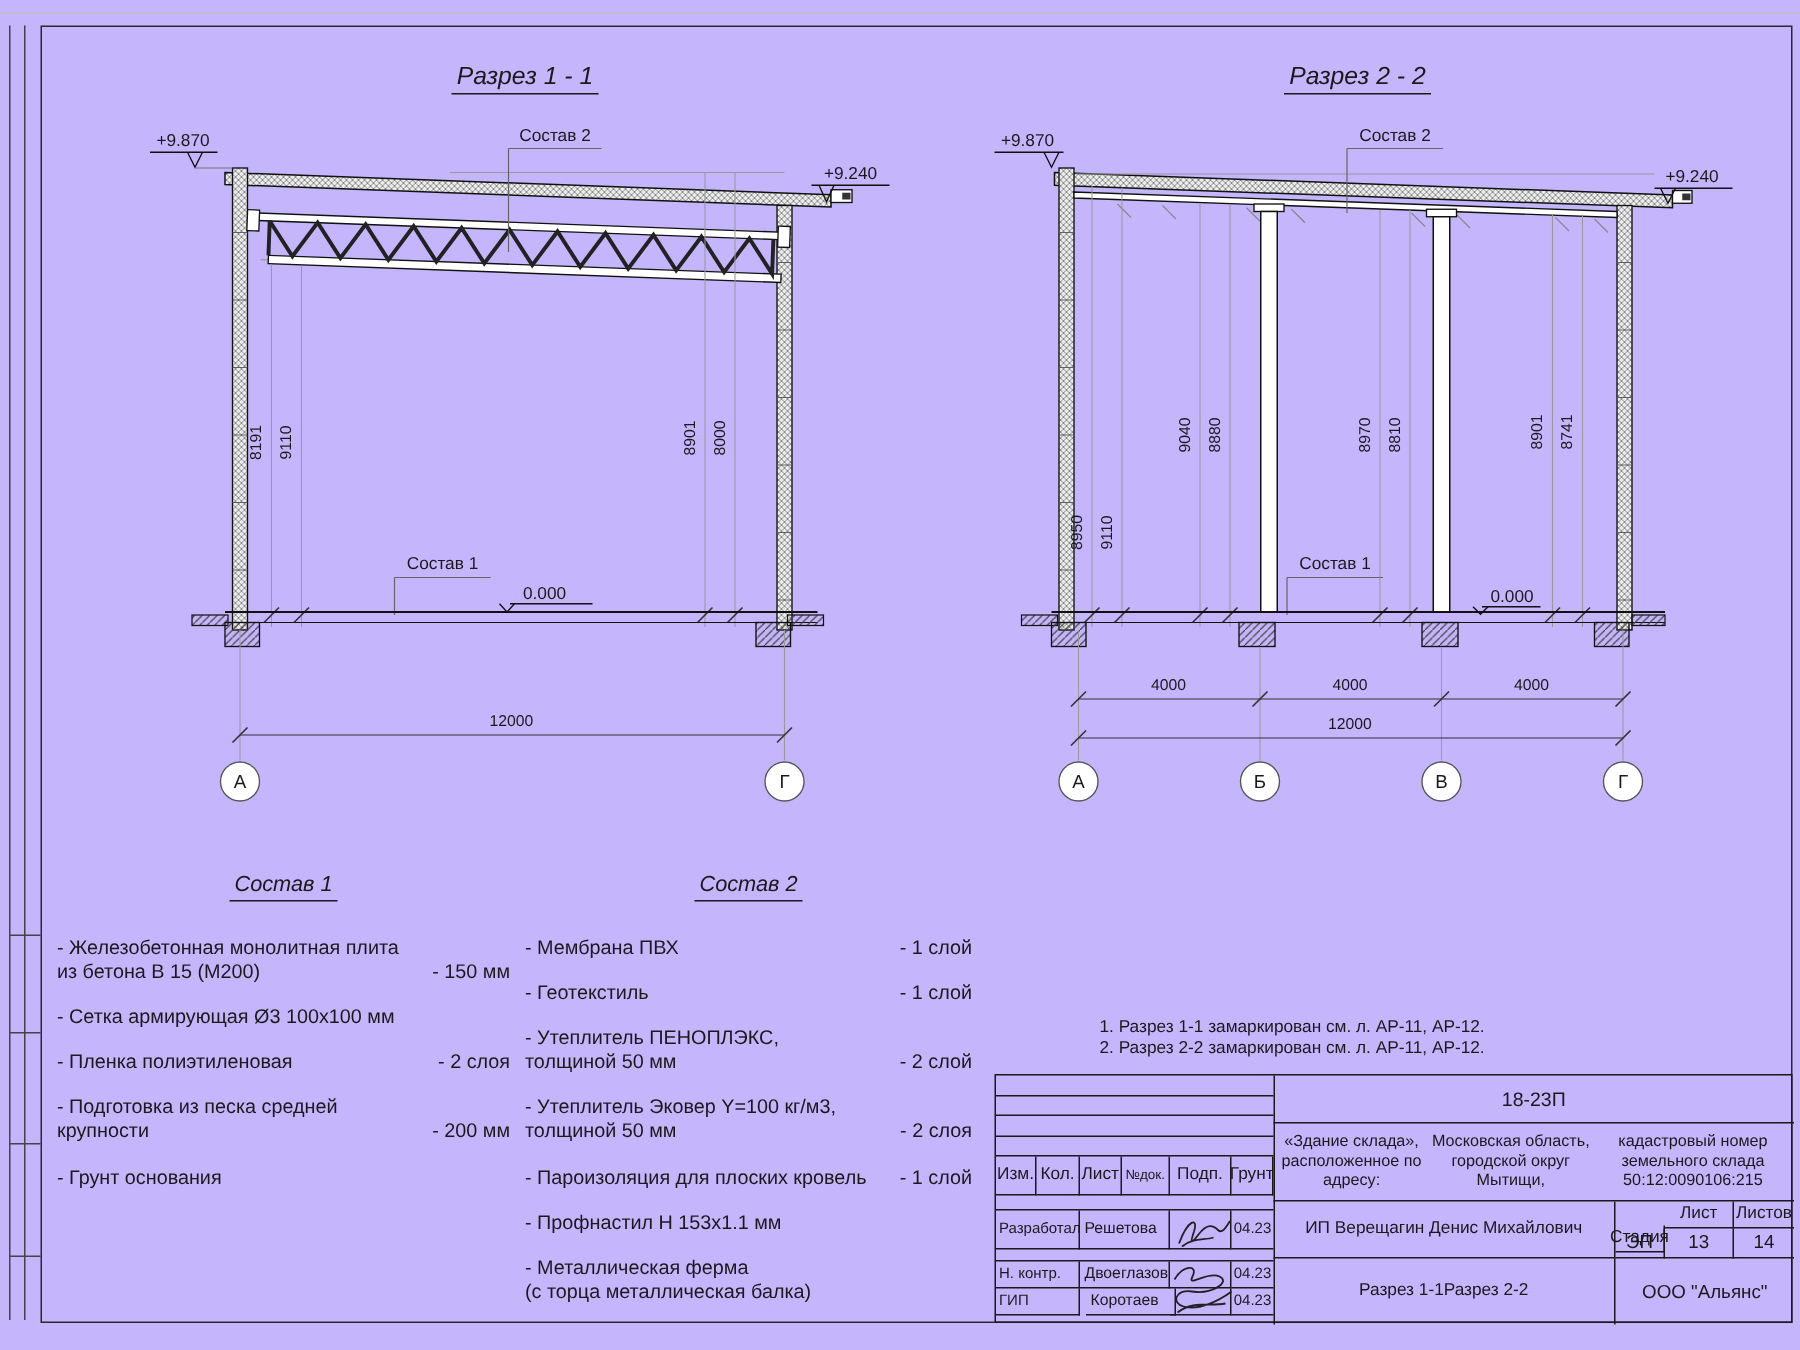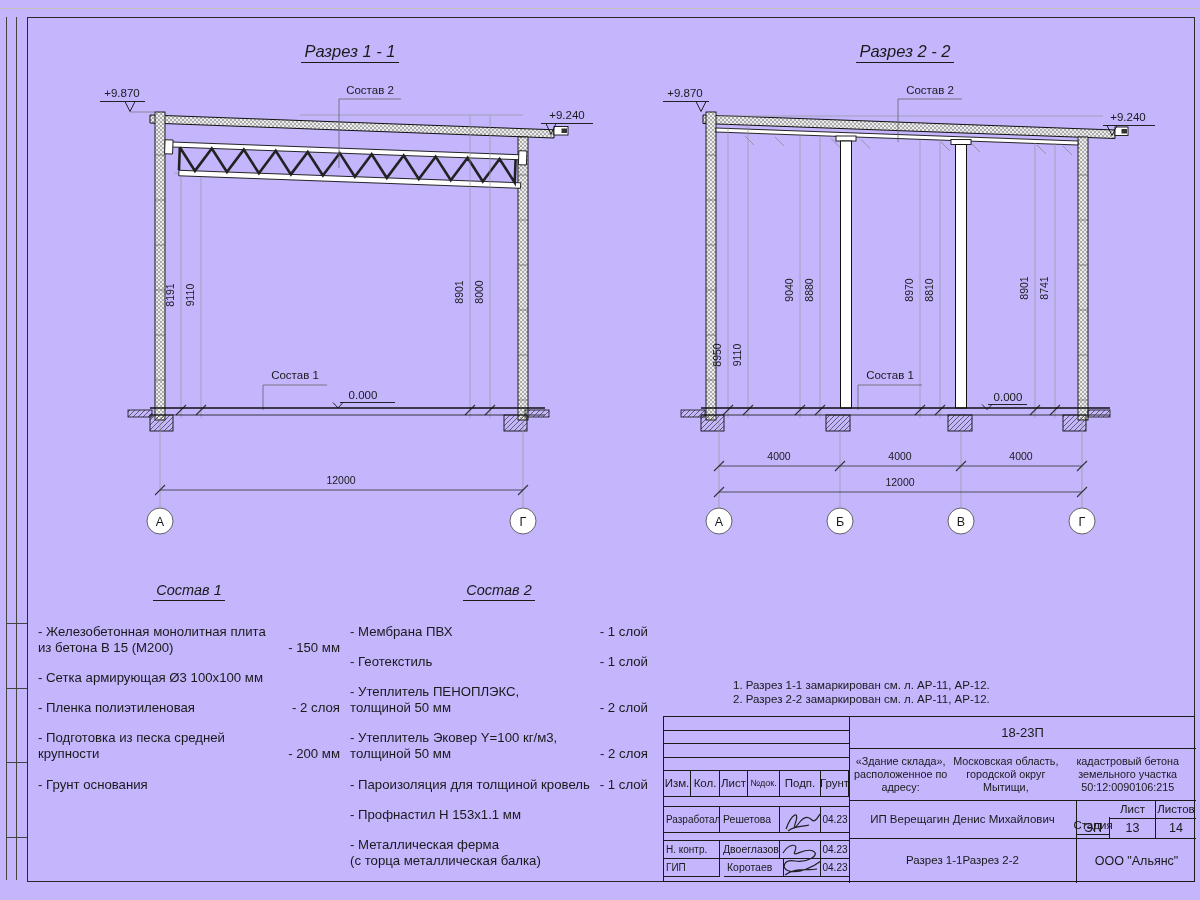--- a/index.html
+++ b/index.html
@@ -320,21 +320,21 @@
         <span class="txt">- Утеплитель ПЕНОПЛЭКС,
 толщиной 50 мм</span>
         <span class="val">- 2 слой</span>
       </div>
       <div class="sostav-item">
         <span class="txt">- Утеплитель Эковер Y=100 кг/м3,
 толщиной 50 мм</span>
         <span class="val">- 2 слоя</span>
       </div>
       <div class="sostav-item">
-        <span class="txt">- Пароизоляция для толщиной кровель</span>
+        <span class="txt">- Пароизоляция для плоских кровель</span>
         <span class="val">- 1 слой</span>
       </div>
       <div class="sostav-item">
         <span class="txt">- Профнастил Н 153х1.1 мм</span>
         <span class="val"></span>
       </div>
       <div class="sostav-item">
         <span class="txt">- Металлическая ферма
 (с торца металлическая балка)</span>
         <span class="val"></span>
@@ -386,21 +386,21 @@
       <path d="M3,20 C9,4 16,2 13,12 C11,18 10,22 16,14 C22,6 26,8 29,11 C32,14 35,8 37,5 M5,22 C12,16 20,18 26,16" fill="none" stroke="#222" stroke-width="1.2"></path>
     </svg>
     <svg class="abs" style="left:113px;top:124px;" width="48" height="38" viewBox="0 0 48 38">
       <path d="M6,12 C12,2 22,2 18,10 C14,18 28,6 36,10 C44,14 30,22 18,20 C6,18 4,28 12,30 C22,33 36,26 44,20 M8,34 C18,26 30,30 40,28" fill="none" stroke="#222" stroke-width="1.2"></path>
     </svg>
 
     <div class="cell bb" style="left:185px;top:0;width:347px;height:32px;font-size:13px;">18-23П</div>
     <div class="cell bb" style="left:185px;top:32px;width:347px;height:52px;flex-direction:row;font-size:10.8px;">
       <div>«Здание склада», расположенное по адресу:</div>
       <div>Московская область, городской округ Мытищи,</div>
-      <div>кадастровый бетона земельного участка 50:12:0090106:215</div>
+      <div>кадастровый номер земельного склада 50:12:0090106:215</div>
     </div>
 
     <div class="cell br bb" style="left:185px;top:84px;width:228px;height:38px;font-size:11.5px;">ИП Верещагин Денис Михайлович</div>
 
     <div class="cell br bb" style="left:413px;top:100px;width:33px;height:18px;font-size:11.5px;text-align:right;">Стадия</div>
     <div class="cell br bb" style="left:446px;top:84px;width:46px;height:18px;font-size:11.5px;">Лист</div>
     <div class="cell bb" style="left:492px;top:84px;width:40px;height:18px;font-size:11.5px;">Листов</div>
     <div class="cell br bb" style="left:413px;top:102px;width:33px;height:20px;font-size:12.5px;">ЭП</div>
     <div class="cell br bb" style="left:446px;top:102px;width:46px;height:20px;font-size:12.5px;">13</div>
     <div class="cell bb" style="left:492px;top:102px;width:40px;height:20px;font-size:12.5px;">14</div>

